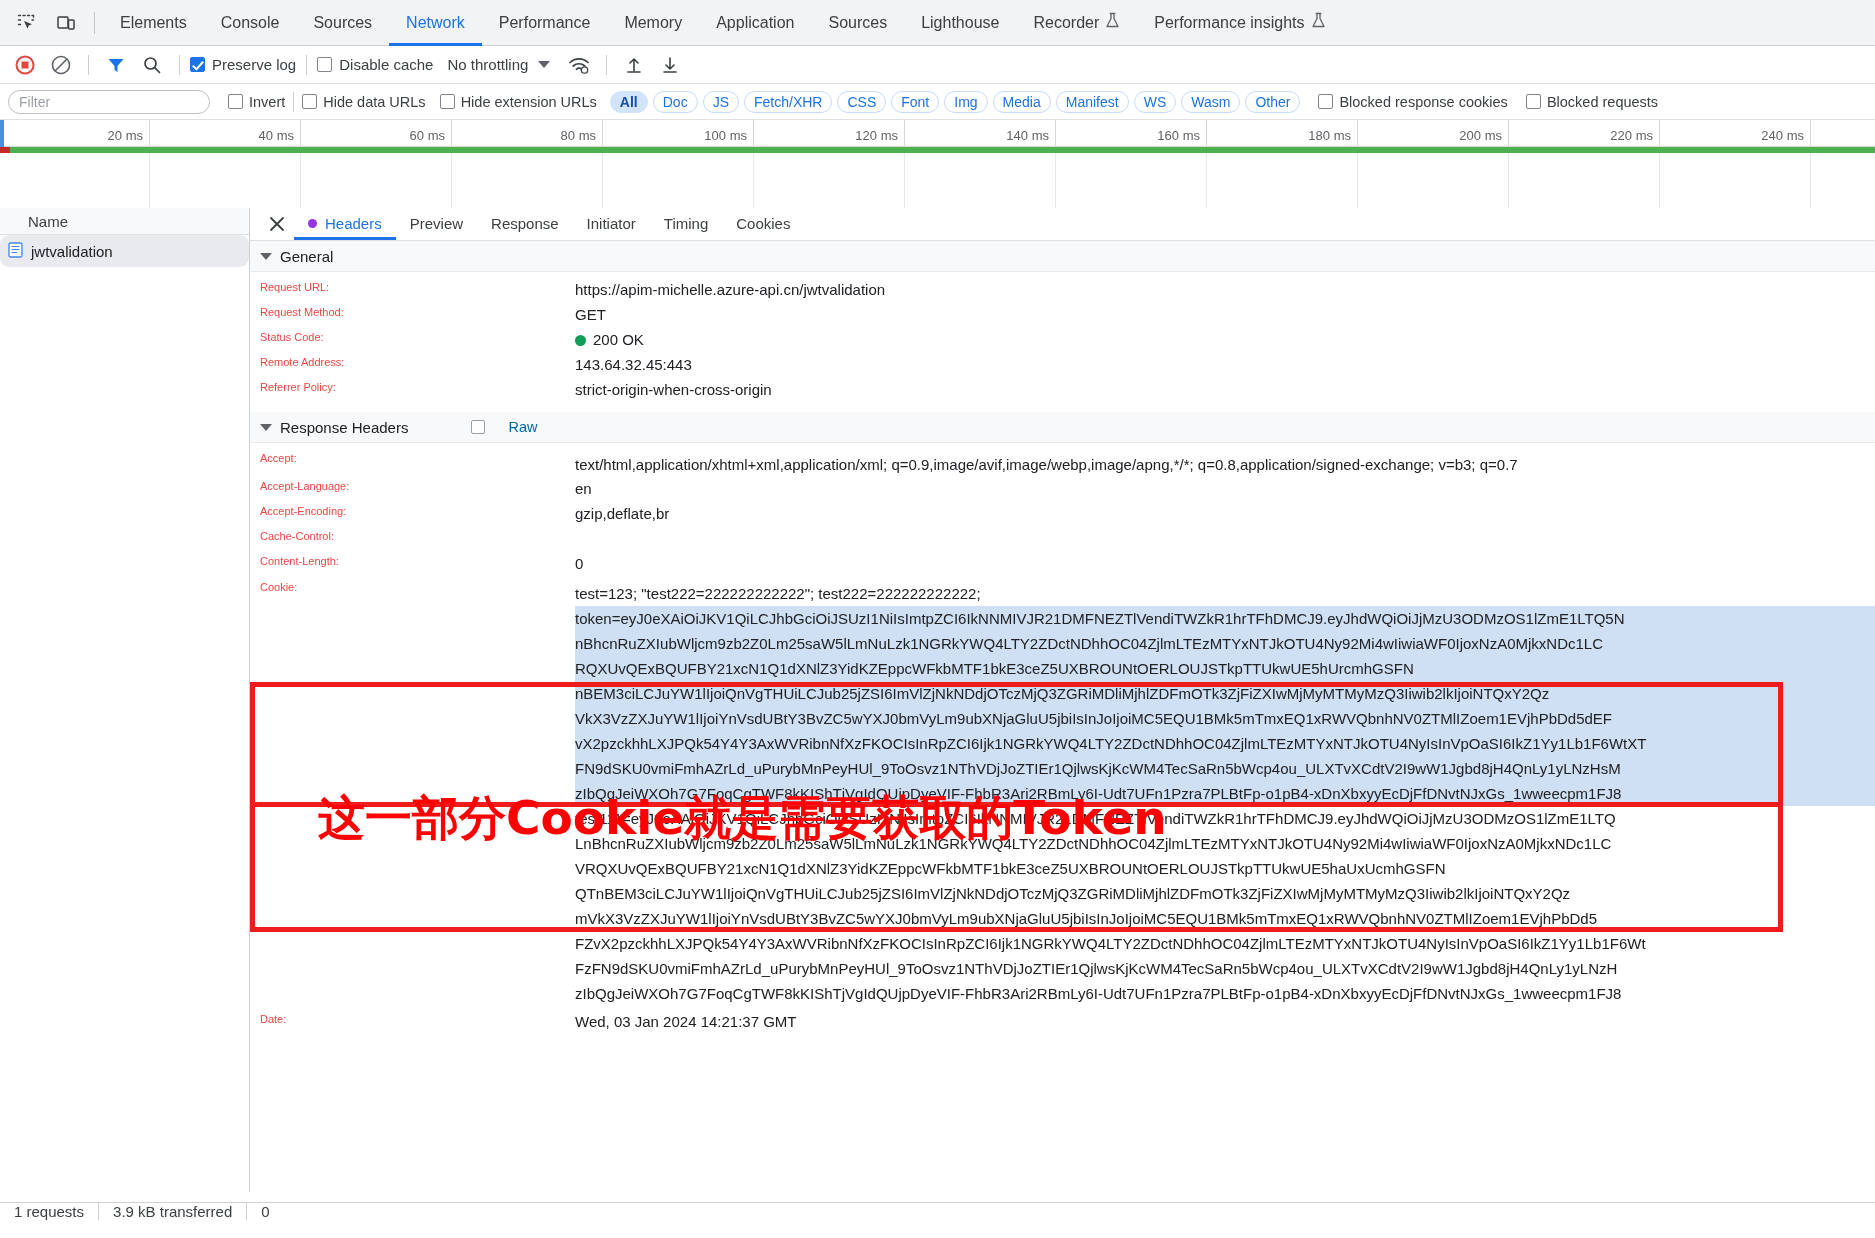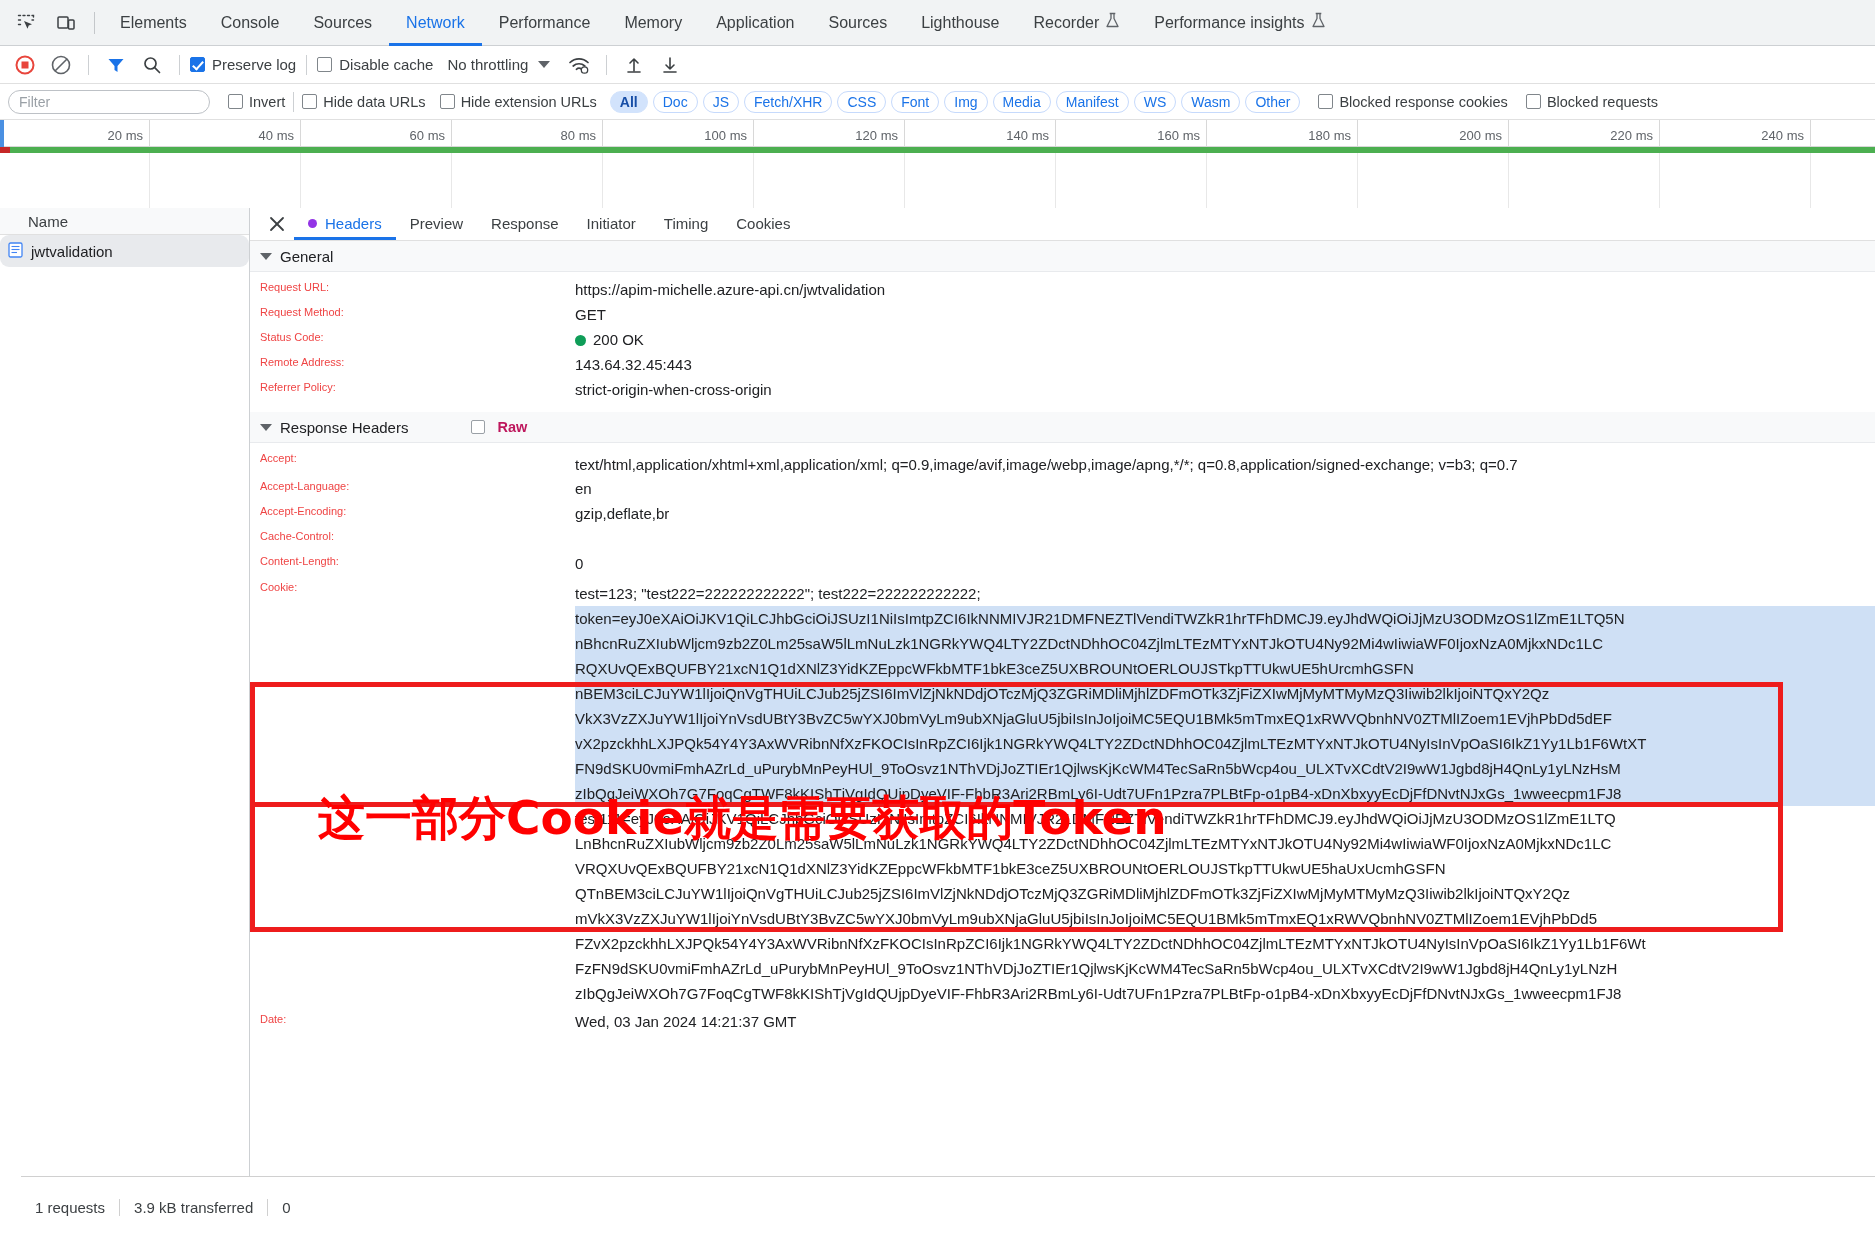--- a/index.html
+++ b/index.html
@@ -162,21 +162,21 @@
     height: 31px; display: flex; align-items: center; gap: 8px;
     background: #f8f9fa; border-bottom: 1px solid #e8eaed;
     padding-left: 10px; font-size: 15px; color: #202124;
     cursor: pointer;
   }
   .tri {
     width: 0; height: 0;
     border-left: 6px solid transparent; border-right: 6px solid transparent;
     border-top: 7px solid #5f6368;
   }
-  .raw-wrap { display: flex; align-items: center; gap: 12px; margin-left: 55px; font-size: 14.5px; color: #be185d; cursor: pointer; font-weight: bold; }
+  .raw-wrap { display: flex; align-items: center; gap: 23px; margin-left: 55px; font-size: 14.5px; color: #0369a1; cursor: pointer; }
   .chk-gray { width: 14px; height: 14px; border: 1.5px solid #9aa0a6; border-radius: 2px; background: #fff; flex: none; }
 
   .hrow { display: flex; padding: 0 0 0 10px; min-height: 25px; align-items: flex-start; }
   .hkey { width: 315px; flex: none; font-size: 11px; color: #ef4444; padding-top: 3px; white-space: nowrap; }
   .hval { flex: 1; font-size: 15px; color: #202124; padding-top: 3px; min-width: 0; word-break: break-all; }
   .status-dot { display: inline-block; width: 11px; height: 11px; border-radius: 50%; background: #0f9d58; margin-right: 7px; vertical-align: -1px; }
 
   .cookieline { white-space: nowrap; overflow: hidden; line-height: 25px; }
   .hl { background: #cfe0f5; }
 
@@ -194,22 +194,22 @@
     font-weight: bold;
     white-space: nowrap;
     z-index: 31;
     pointer-events: none;
     font-family: "DejaVu Sans", sans-serif;
   }
 
   
   .statusbar {
     position: absolute; left: 0; right: 0; bottom: 0;
-    height: 62px; display: flex; align-items: center;
-    border-top: 1px solid #d0d0d0; background: #fff; margin-left: 21px;
+    height: 36px; display: flex; 
+    border-top: 1px solid #d0d0d0; background: #fff;
   }
   .sb-item { font-size: 15px; color: #3c4043; padding: 0 14px; white-space: nowrap; }
   .sb-sep { width: 1px; height: 17px; background: #d0d0d0; }
   .sb-right { flex: 1; }
 </style>
 </head>
 <body>
 
 <div class="app">
 

